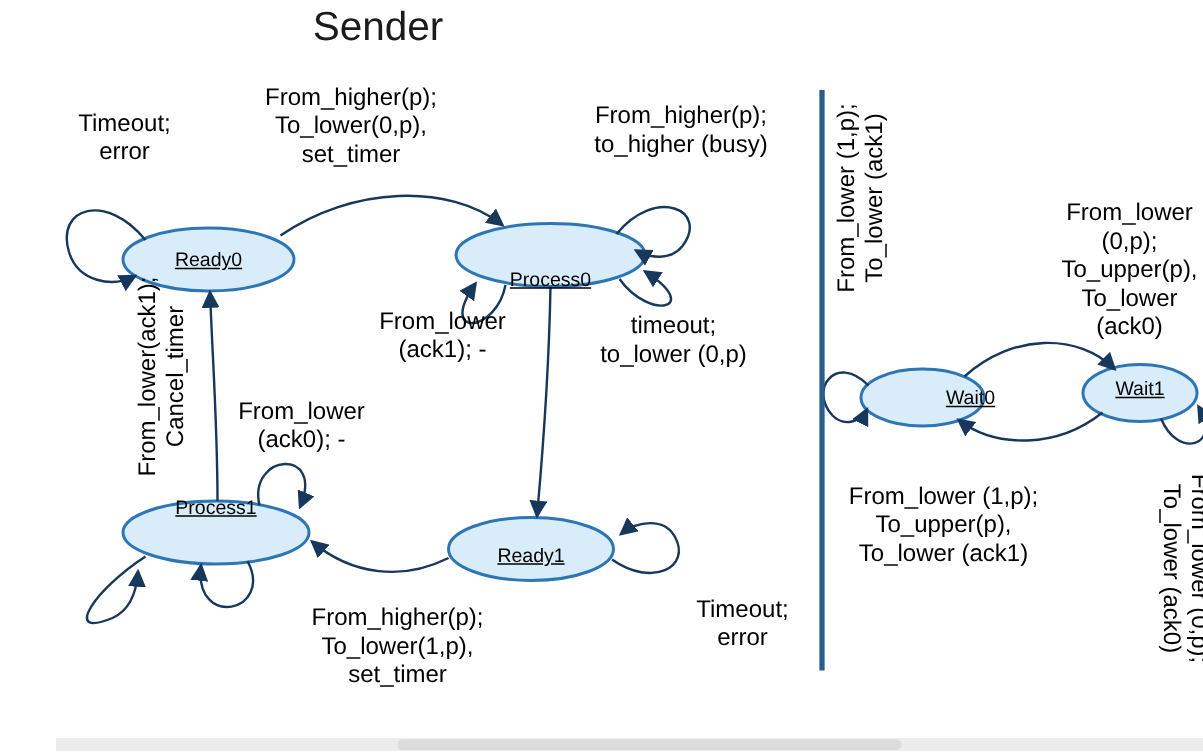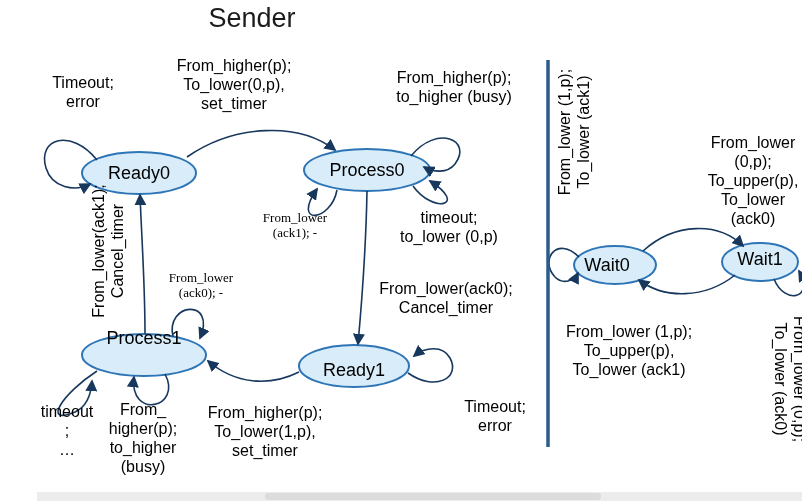--- a/index.html
+++ b/index.html
@@ -9,26 +9,26 @@
   }
   .title{
     position:absolute;transform:translate(-50%,-50%);
     font-size:27px;color:#1b1b1b;white-space:nowrap;
   }
   .lbl{
     position:absolute;transform:translate(-50%,-50%);
     font-size:16px;line-height:1.18;color:#000;
     text-align:center;white-space:pre-line;
   }
-  .lbl.big{font-size:13px;font-family:Liberation Serif, serif;}
+  .lbl.big{font-size:16px;}
   .lbl.rot-ccw{transform:translate(-50%,-50%) rotate(-90deg);white-space:pre;}
   .lbl.rot-cw{transform:translate(-50%,-50%) rotate(90deg);white-space:pre;}
   .state-label{
     position:absolute;transform:translate(-50%,-50%);
-    font-size:18px;color:#000;white-space:nowrap;
+    font-size:13px;color:#000;white-space:nowrap;text-decoration:underline;
   }
   svg.layer{position:absolute;left:0;top:0;}
 </style>
 </head>
 <body>
 
 <div class="canvas">
 
   <svg class="layer" width="802" height="501" viewBox="0 0 802 501">
     <defs>
@@ -67,50 +67,41 @@
 
     <line x1="511" y1="60" x2="511" y2="447" stroke="#2a5d8c" stroke-width="3.5"></line>
 
     <rect x="0" y="492" width="802" height="9" fill="#ececec"></rect>
     <rect x="228" y="493" width="336" height="7" rx="3" fill="#dcdcdc"></rect>
   </svg>
 
   <div class="title" style="left:215px;top:18px">Sender</div>
 
   <div class="state-label" style="left:102px;top:173px">Ready0</div>
-  <div class="state-label" style="left:330px;top:170px">Process0</div>
+  <div class="state-label" style="left:330px;top:186px">Process0</div>
   <div class="state-label" style="left:107px;top:338px">Process1</div>
   <div class="state-label" style="left:317px;top:370px">Ready1</div>
-  <div class="state-label" style="left:570px;top:265px">Wait0</div>
+  <div class="state-label" style="left:610px;top:265px">Wait0</div>
   <div class="state-label" style="left:723px;top:259px">Wait1</div>
 
   <div class="lbl" style="left:46px;top:93px">Timeout;
 error</div>
   <div class="lbl" style="left:197px;top:85px">From_higher(p);
 To_lower(0,p),
 set_timer</div>
   <div class="lbl" style="left:417px;top:88px">From_higher(p);
 to_higher (busy)</div>
   <div class="lbl big" style="left:258px;top:225px">From_lower
 (ack1); -</div>
   <div class="lbl" style="left:412px;top:228px">timeout;
 to_lower (0,p)</div>
-  <div class="lbl" style="left:409px;top:299px">From_lower(ack0);
-Cancel_timer</div>
   <div class="lbl big" style="left:164px;top:285px">From_lower
 (ack0); -</div>
   <div class="lbl rot-ccw" style="left:72px;top:251px">From_lower(ack1);
 Cancel_timer</div>
-  <div class="lbl" style="left:30px;top:431px">timeout
-;
-…</div>
-  <div class="lbl" style="left:106px;top:439px">From_
-higher(p);
-to_higher
-(busy)</div>
   <div class="lbl" style="left:228px;top:432px">From_higher(p);
 To_lower(1,p),
 set_timer</div>
   <div class="lbl" style="left:458px;top:417px">Timeout;
 error</div>
 
   <div class="lbl rot-ccw" style="left:538px;top:132px">From_lower (1,p);
 To_lower (ack1)</div>
   <div class="lbl" style="left:716px;top:181px">From_lower (0,p);
 To_upper(p),

